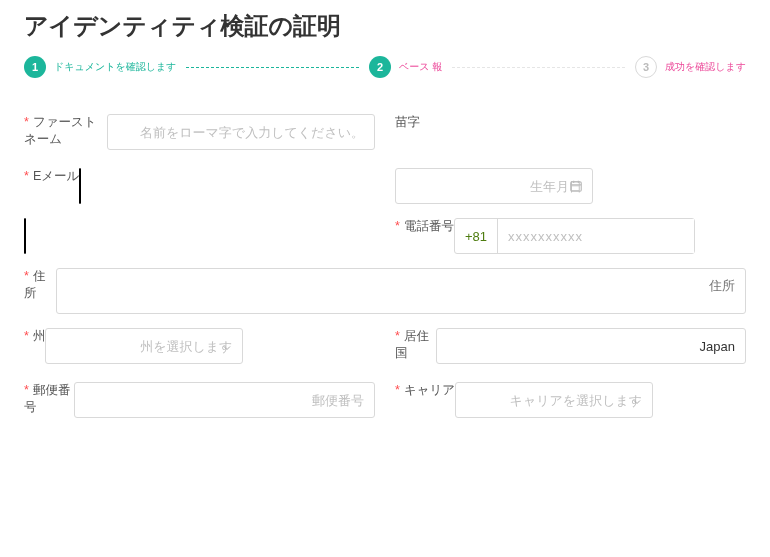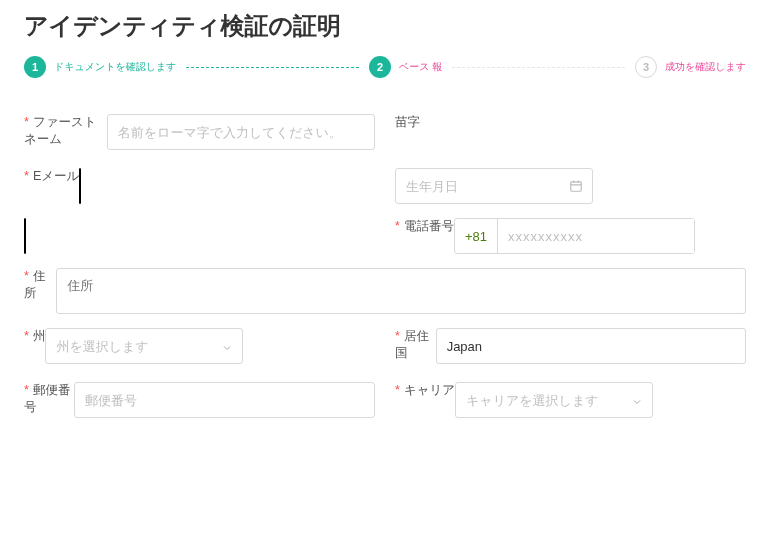--- a/index.html
+++ b/index.html
@@ -47,20 +47,21 @@
   .input, .select, .textarea {
     width:100%;
     border:1px solid var(--border);
     border-radius:3px;
     padding:0 10px;
     height:36px;
     font-size:13px;
     color:var(--text);
     background:#fff;
     font-family:inherit;
+    text-align:right;
   }
   .input::placeholder { color:var(--placeholder); }
   .textarea { height:46px; padding-top:8px; resize:none; }
   .redacted {
     background:#000;
     border:1px solid #000;
     height:36px;
     border-radius:3px;
   }
   .phone {

